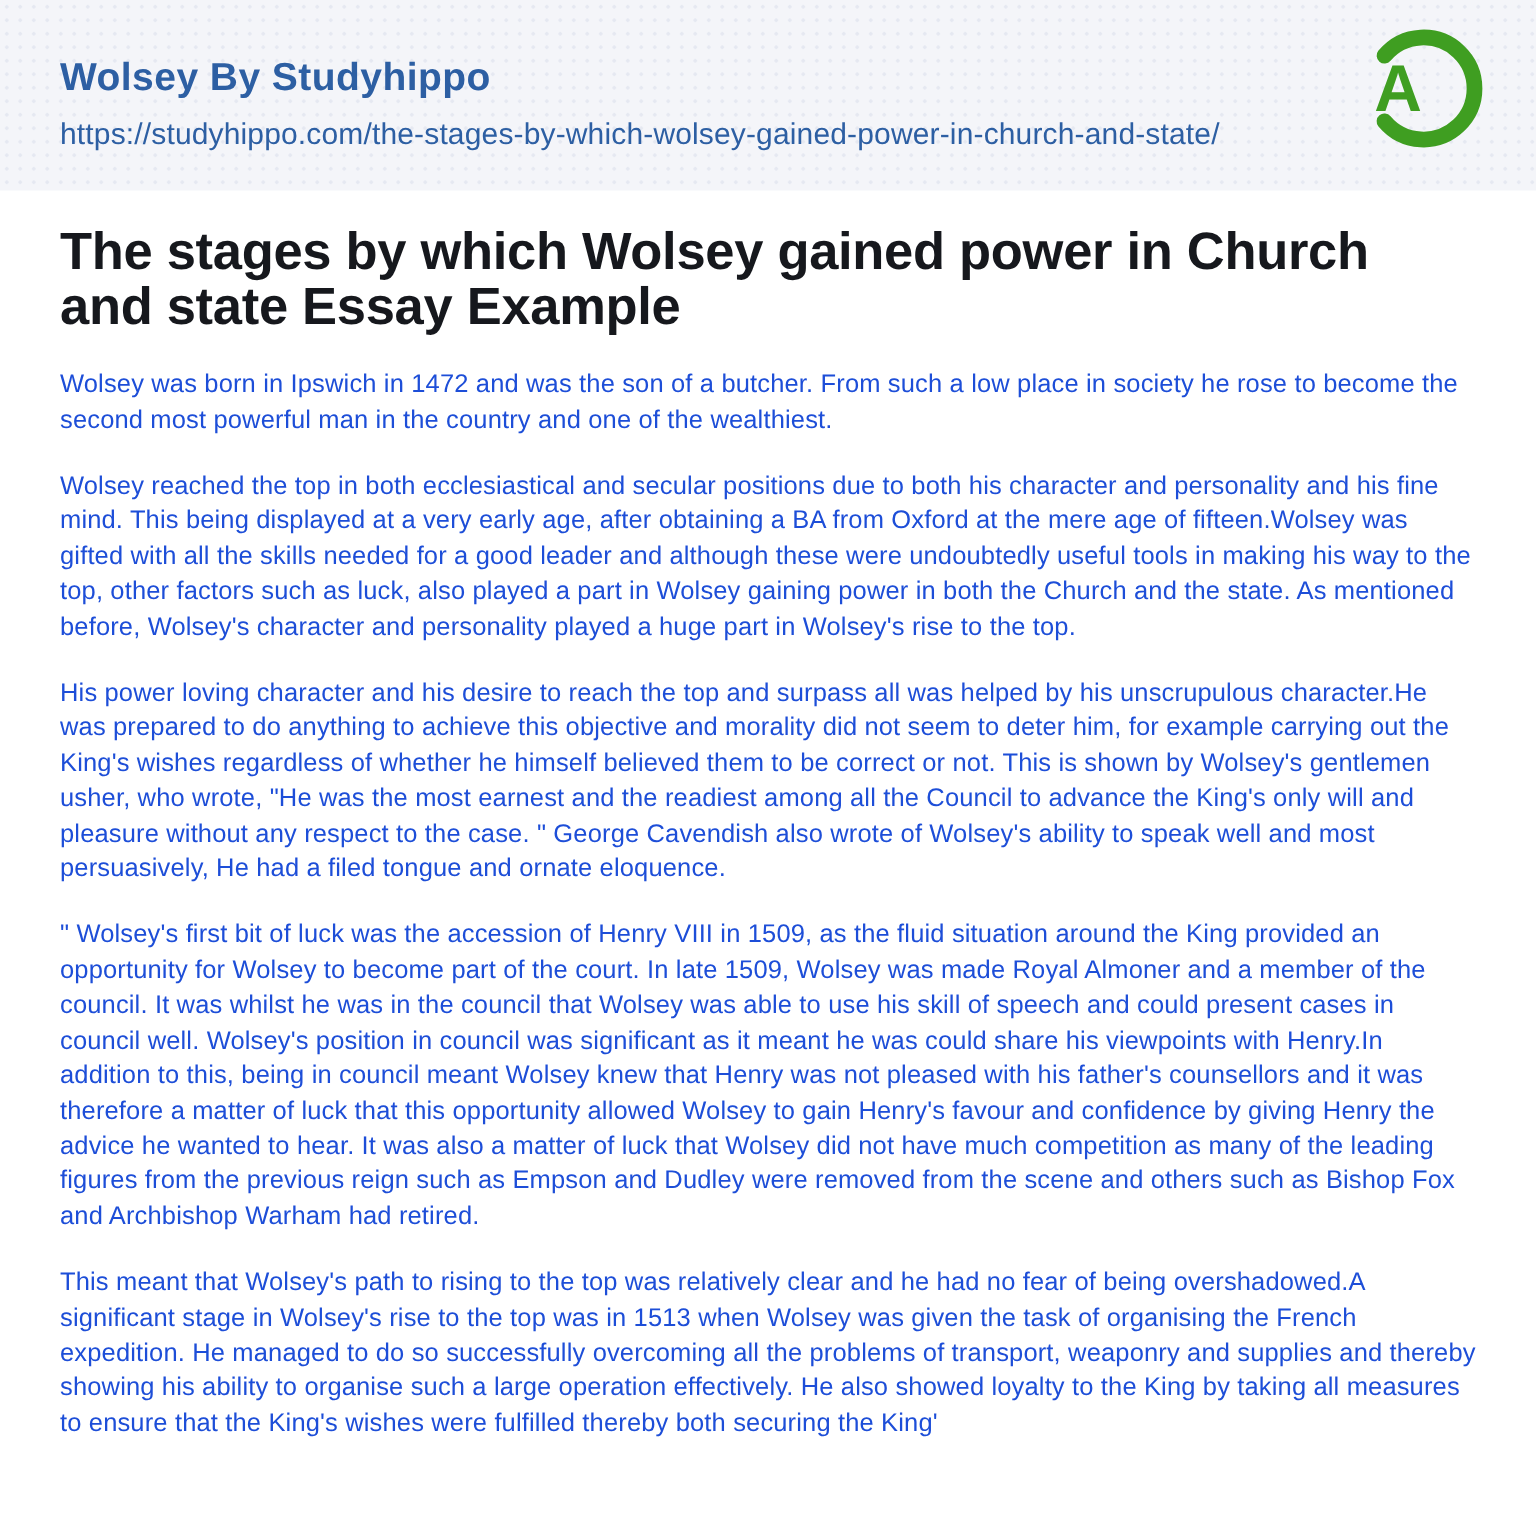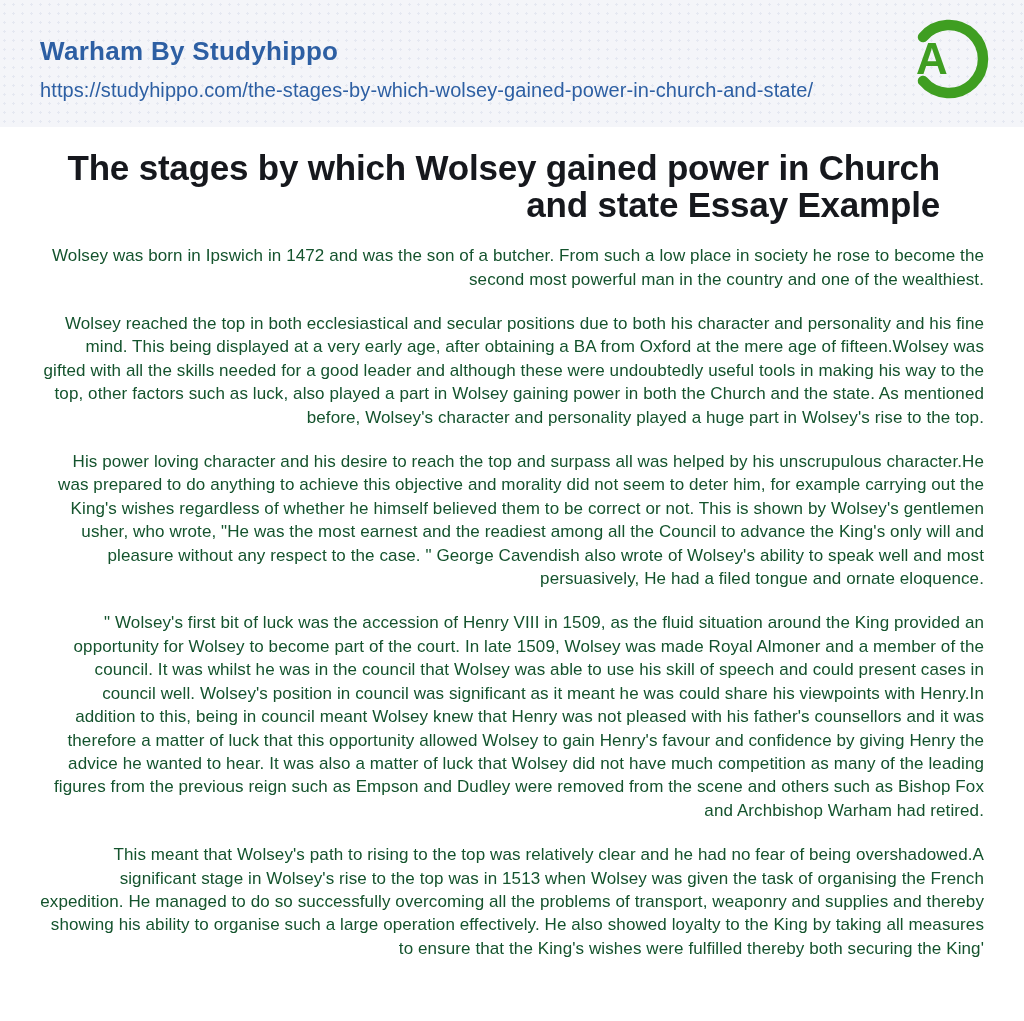--- a/index.html
+++ b/index.html
@@ -45,45 +45,44 @@
   }
   .logo text {
     font-family: "Liberation Sans", sans-serif;
     font-weight: 700;
     font-size: 44px;
   }
 
   
   .content {
     padding: 22px 40px 0 40px;
-    text-align: right;
   }
   .essay-title {
     color: #16181d;
     font-size: 35px;
     font-weight: 700;
     line-height: 1.06;
     letter-spacing: -0.2px;
     max-width: 900px;
     margin-bottom: 13px;
   }
   .para {
-    color: #14532d;
+    color: #1d4ed8;
     font-size: 17px;
     line-height: 23.4px;
     letter-spacing: 0.1px;
     margin-top: 21px;
     max-width: 944px;
   }
 </style>
 </head>
 <body>
 
 <header class="header">
-  <div class="site-label">Warham By Studyhippo</div>
+  <div class="site-label">Wolsey By Studyhippo</div>
   <a class="page-url">https://studyhippo.com/the-stages-by-which-wolsey-gained-power-in-church-and-state/</a>
 
   <svg class="logo" viewBox="0 0 90 95" aria-hidden="true">
     <path d="M 22 25.1 A 34 34 0 1 1 22 68.9" fill="none" stroke="#3f9e21" stroke-width="10.5" stroke-linecap="round"></path>
     <text x="31" y="62" text-anchor="middle" fill="#3f9e21">A</text>
   </svg>
 </header>
 
 <main class="content">
   <h1 class="essay-title">The stages by which Wolsey gained power in Church and state Essay Example</h1>

